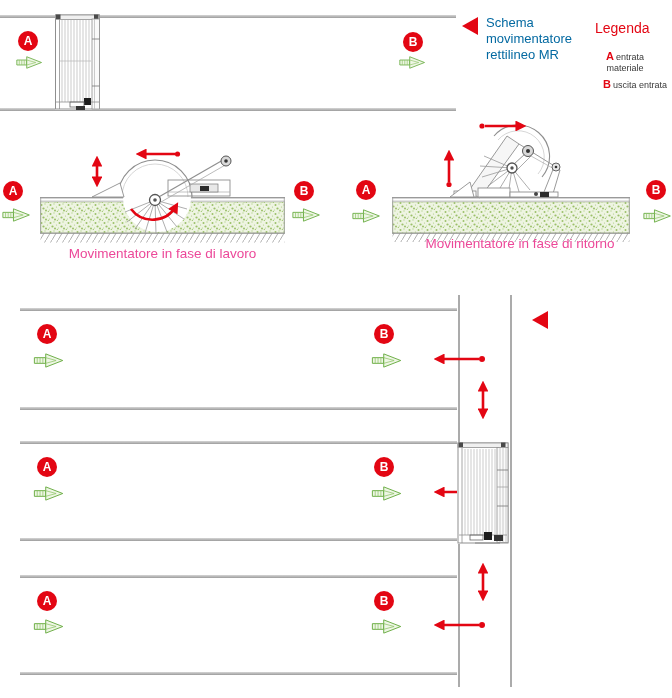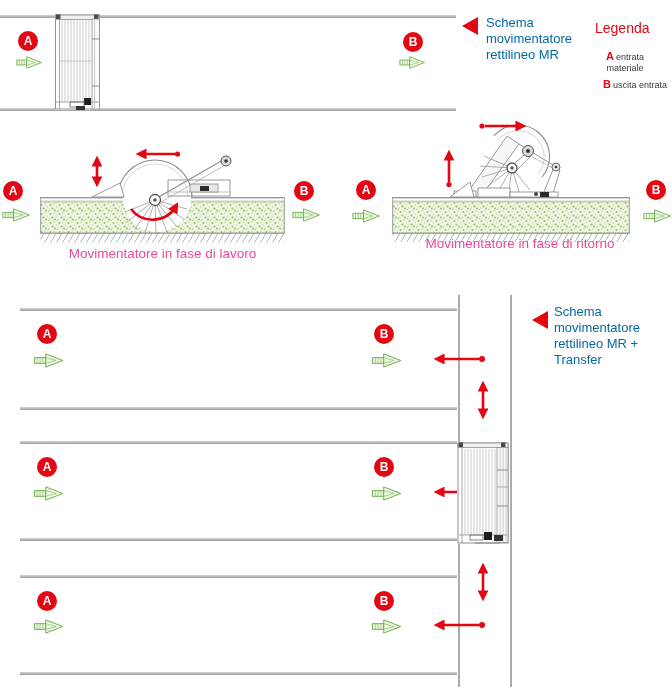--- a/index.html
+++ b/index.html
@@ -414,15 +414,14 @@
     <line x1="42" y1="66" x2="53" y2="66" stroke="#777" stroke-width="0.8"></line>
     <line x1="42" y1="47" x2="53" y2="47" stroke="#999" stroke-width="0.7"></line>
     <line x1="4" y1="95" x2="52" y2="95" stroke="#8f8f8f" stroke-width="0.8"></line>
     <rect x="29" y="92" width="8" height="8" fill="#1e1e1e"></rect>
     <rect x="39" y="95" width="9" height="6" fill="#333"></rect>
     <rect x="15" y="95" width="13" height="5" fill="none" stroke="#666" stroke-width="0.8"></rect>
     <line x1="20" y1="103" x2="45" y2="103" stroke="#888" stroke-width="1"></line>
   </svg>
 
   <div class="pointer-left" style="left:532px;top:311px"></div>
-  <div class="title-block" style="left:554px;top:304px;width:100px">Schema movimentatore rettilineo MR + Transfer</div>
 
 </div>
 
 </body></html>

